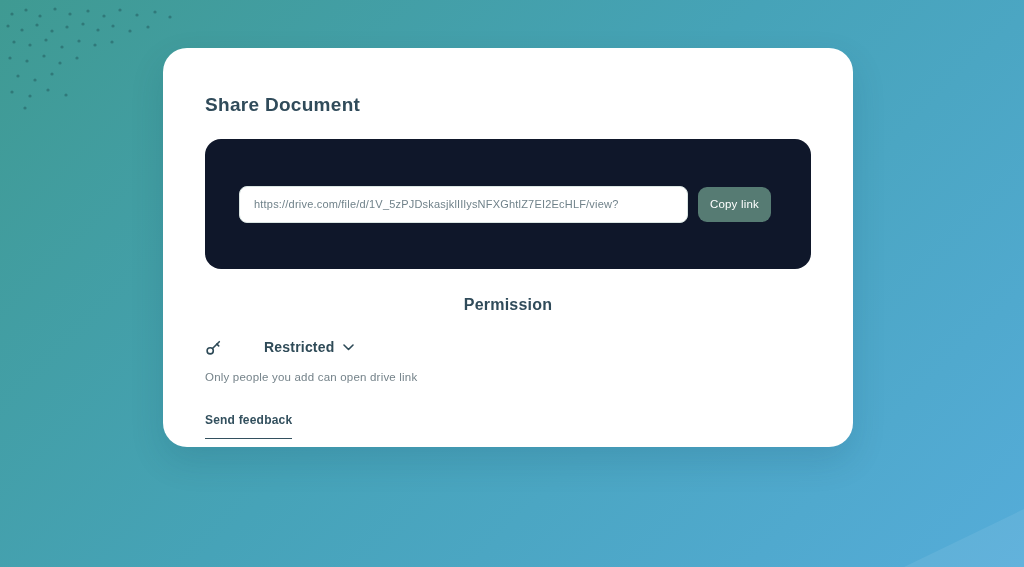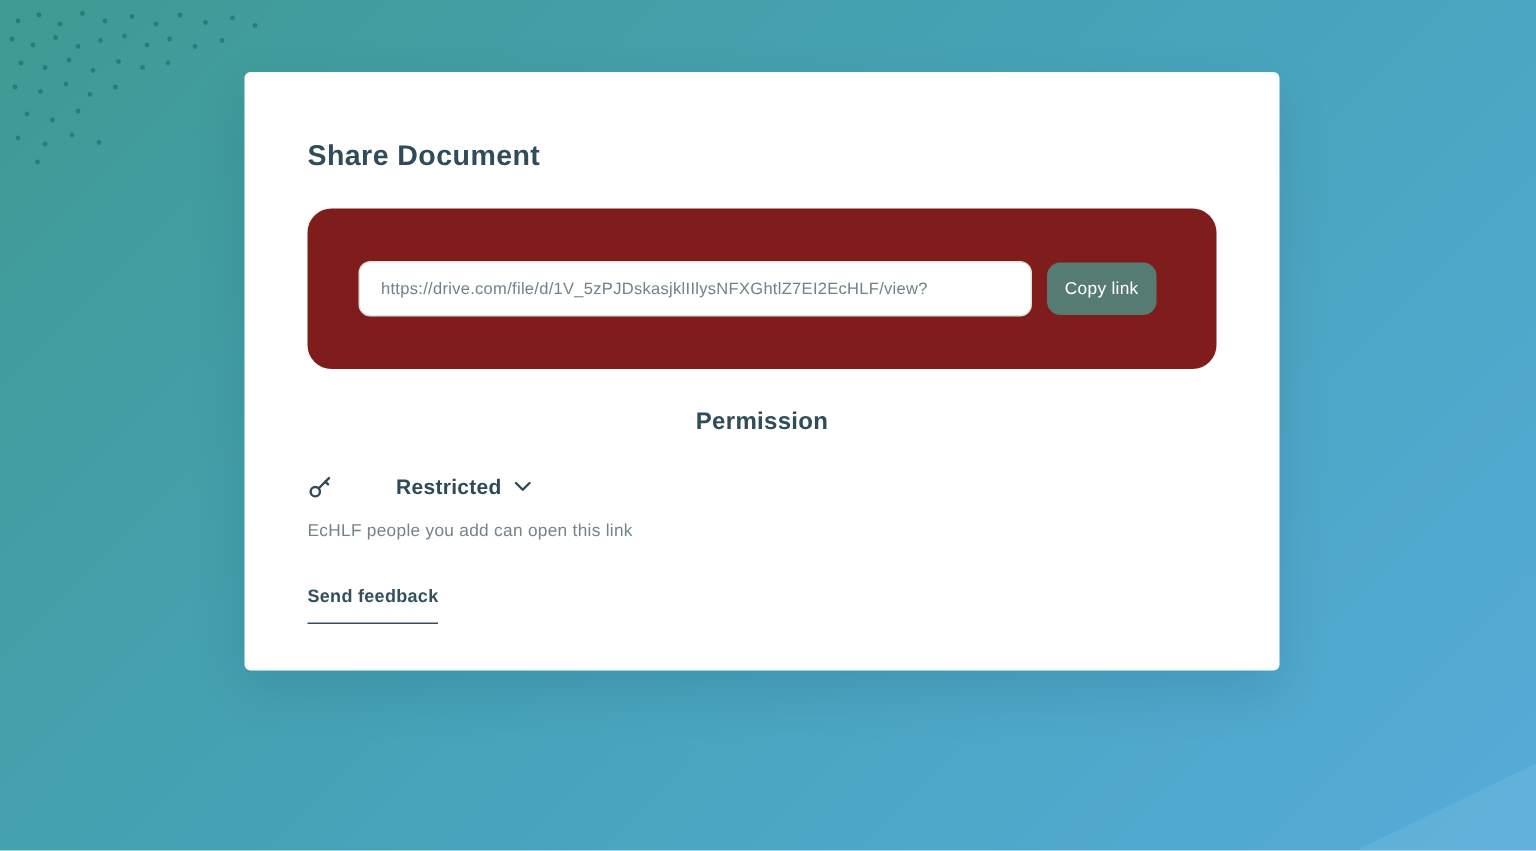--- a/index.html
+++ b/index.html
@@ -10,30 +10,30 @@
     position: relative;
   }
   .dots-decoration { position: absolute; top: 0; left: 0; pointer-events: none; }
   .corner-wedge {
     position: absolute; right: 0; bottom: 0; width: 120px; height: 58px;
     background: rgba(255,255,255,0.08);
     clip-path: polygon(0 100%, 100% 0, 100% 100%);
   }
   .card {
     position: absolute; left: 163px; top: 48px; width: 690px; height: 399px;
-    background: #ffffff; border-radius: 4px;
+    background: #ffffff; border-radius: 24px;
     padding: 46px 42px 0;
     box-shadow: 0 14px 34px rgba(15,60,75,0.14);
   }
   .dialog-title {
     font-size: 19px; font-weight: 600; color: #304b5a; letter-spacing: 0.3px;
   }
   .link-panel {
-    margin-top: 23px; height: 107px; border-radius: 16px;
-    background: #7f1d1d; display: flex; align-items: center;
+    margin-top: 23px; height: 130px; border-radius: 16px;
+    background: #0f172a; display: flex; align-items: center;
     padding: 0 40px 0 34px; gap: 10px;
   }
   .share-link-input {
     flex: 1; height: 37px; border: 1px solid #d9e4e1; border-radius: 8px;
     background: #ffffff; padding: 0 14px;
     font-family: "Liberation Sans", sans-serif;
     font-size: 11px; color: #70828a; letter-spacing: 0.2px;
     outline: none;
   }
   .copy-link-button {
@@ -136,17 +136,17 @@
       </svg>
     </span>
     <span class="permission-label">Restricted</span>
     <span class="icon">
       <svg width="11" height="7" viewBox="0 0 11 7" fill="none" stroke="#2e4a57" stroke-width="1.6" stroke-linecap="round" stroke-linejoin="round">
         <polyline points="1,1 5.5,5.5 10,1"></polyline>
       </svg>
     </span>
   </div>
 
-  <div class="description">EcHLF people you add can open this link</div>
+  <div class="description">Only people you add can open drive link</div>
 
   <a class="feedback-link">Send feedback</a>
 
 </div>
 
 </body></html>

